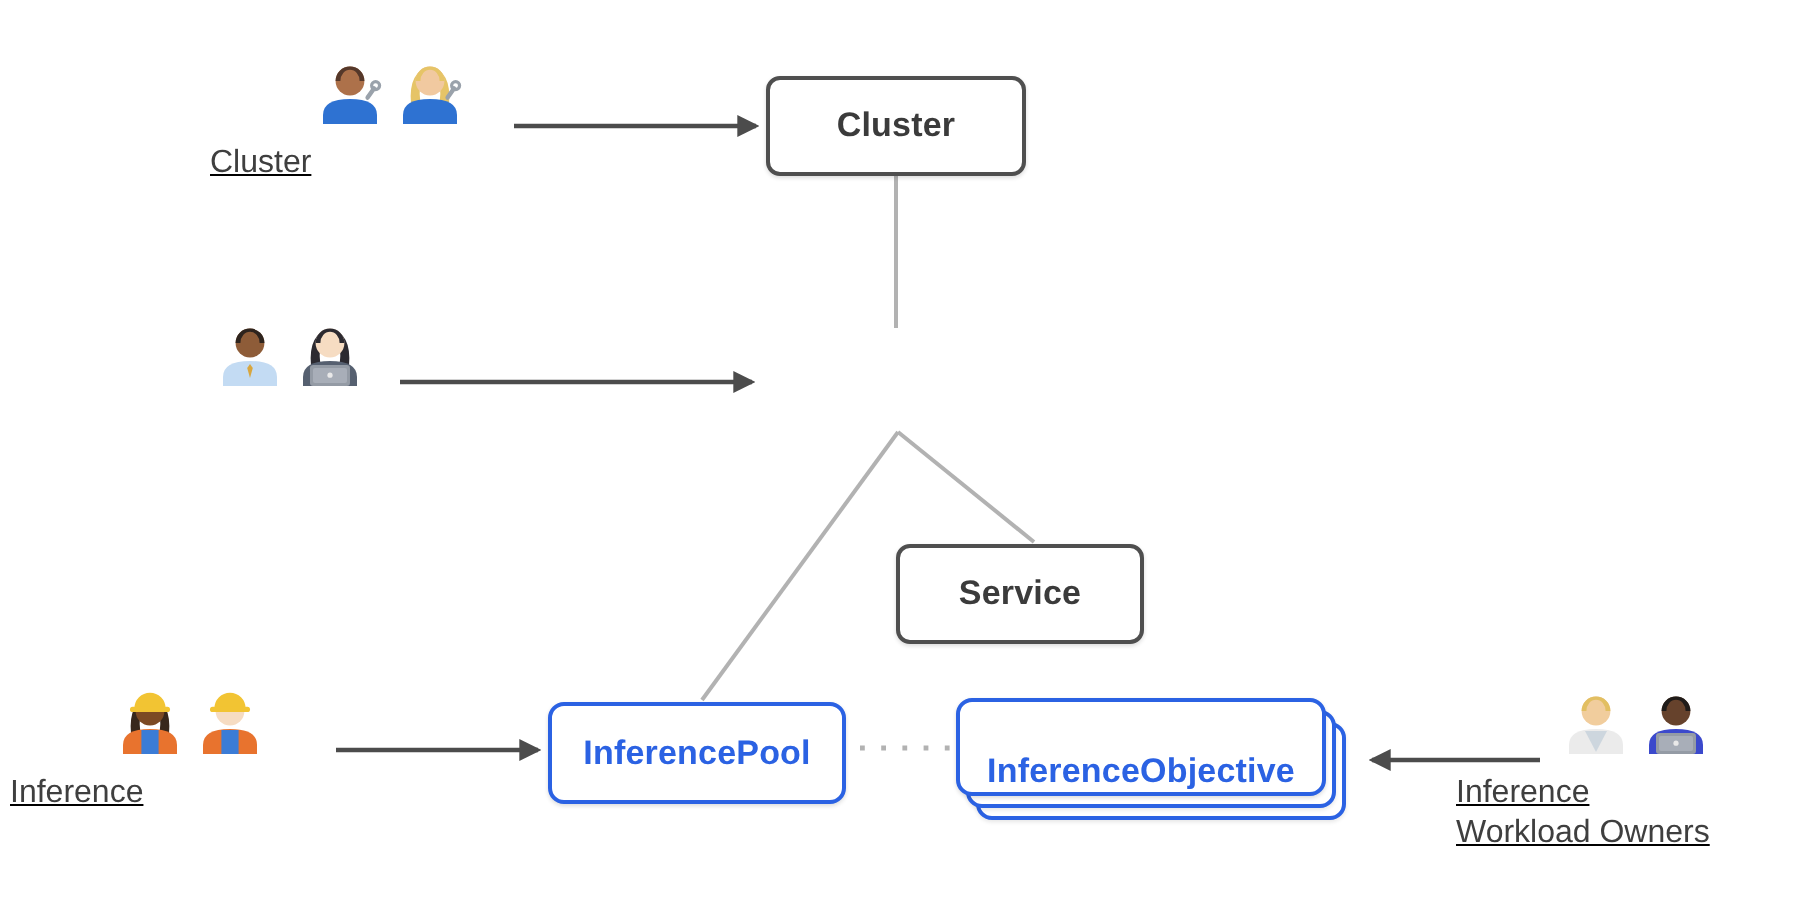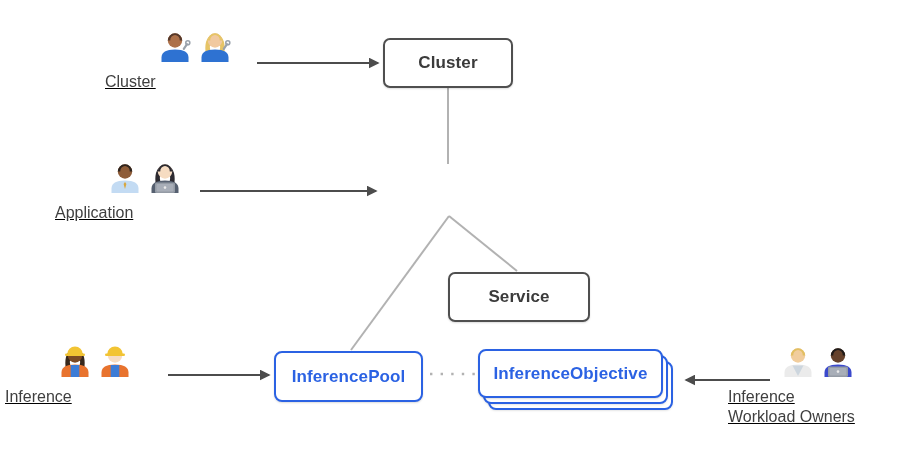--- a/index.html
+++ b/index.html
@@ -54,27 +54,27 @@
     <line class="arrow" x1="168" y1="375" x2="269" y2="375" marker-end="url(#ah)"></line>
     <line class="arrow" x1="770" y1="380" x2="686" y2="380" marker-end="url(#ah)"></line>
   </svg>
 
   <div class="stack-layer" style="left:488px;top:361px;width:185px;height:49px;"></div>
   <div class="stack-layer" style="left:483px;top:355px;width:185px;height:49px;"></div>
 
   <div class="node" style="left:383px;top:38px;width:130px;height:50px;">
     <span>Cluster</span>
   </div>
-  <div class="node" style="left:448px;top:272px;width:142px;height:50px;">
+  <div class="node" style="left:448px;top:272px;width:124px;height:50px;">
     <span>Service</span>
   </div>
   <div class="node blue" style="left:274px;top:351px;width:149px;height:51px;">
     <span>InferencePool</span>
   </div>
-  <div class="node blue" style="left:478px;top:349px;width:185px;height:49px;">
+  <div class="node blue" style="left:478px;top:349px;width:185px;height:49px;align-items:flex-end;">
     <span>InferenceObjective</span>
   </div>
 
   <div class="actor" style="left:105px;top:26px;">
     <div class="avatars">
         <span class="avatar"><svg viewBox="0 0 36 36" width="36" height="36" aria-hidden="true">
             <path d="M4.5 36 L4.5 31.5 Q4.5 23.5 18 23.5 Q31.5 23.5 31.5 31.5 L31.5 36 Z" fill="#2e72d2"></path>
             <circle cx="18" cy="14.5" r="7.2" fill="#ad714a"></circle>
             <path d="M10.8 14.5 A7.2 7.2 0 0 1 25.2 14.5 L22.8 14.5 A4.8 5.6 0 0 0 13.2 14.5 Z" fill="#55382a"></path>
             <path d="M26.8 22.8 L30 18.2" stroke="#9aa2ab" stroke-width="2.2" stroke-linecap="round"></path>
@@ -106,21 +106,20 @@
             <path d="M8.5 26 Q7 9.5 18 7.5 Q29 9.5 27.5 26 L22.5 26 Q25 14.5 18 13.5 Q11 14.5 13.5 26 Z" fill="#2c2a30"></path>
             <path d="M4.5 36 L4.5 31.5 Q4.5 23.5 18 23.5 Q31.5 23.5 31.5 31.5 L31.5 36 Z" fill="#566070"></path>
             <circle cx="18" cy="14.5" r="7.2" fill="#f6dcc2"></circle>
             <path d="M10.8 14.5 A7.2 7.2 0 0 1 25.2 14.5 L22.8 14.5 A4.8 5.6 0 0 0 13.2 14.5 Z" fill="#2c2a30"></path>
             <rect x="8" y="25.5" width="20" height="10.5" rx="1.6" fill="#949ba5"></rect>
             <rect x="9.5" y="27" width="17" height="7.5" rx="1" fill="#a8aeb8"></rect>
             <circle cx="18" cy="30.6" r="1.3" fill="#e9e9e9"></circle>
           </svg></span>
       </div>
     <div class="actor-label">
-      <div>Application</div>
     </div>
   </div>
 
   <div class="actor" style="left:5px;top:341px;">
     <div class="avatars">
         <span class="avatar"><svg viewBox="0 0 36 36" width="36" height="36" aria-hidden="true">
             <path d="M8.5 26 Q7 9.5 18 7.5 Q29 9.5 27.5 26 L22.5 26 Q25 14.5 18 13.5 Q11 14.5 13.5 26 Z" fill="#38281c"></path>
             <path d="M4.5 36 L4.5 31.5 Q4.5 23.5 18 23.5 Q31.5 23.5 31.5 31.5 L31.5 36 Z" fill="#e8732e"></path>
             <rect x="13.7" y="24" width="8.6" height="12" fill="#3c7cd6"></rect>
             <circle cx="18" cy="14.5" r="7.2" fill="#7c4a24"></circle>

